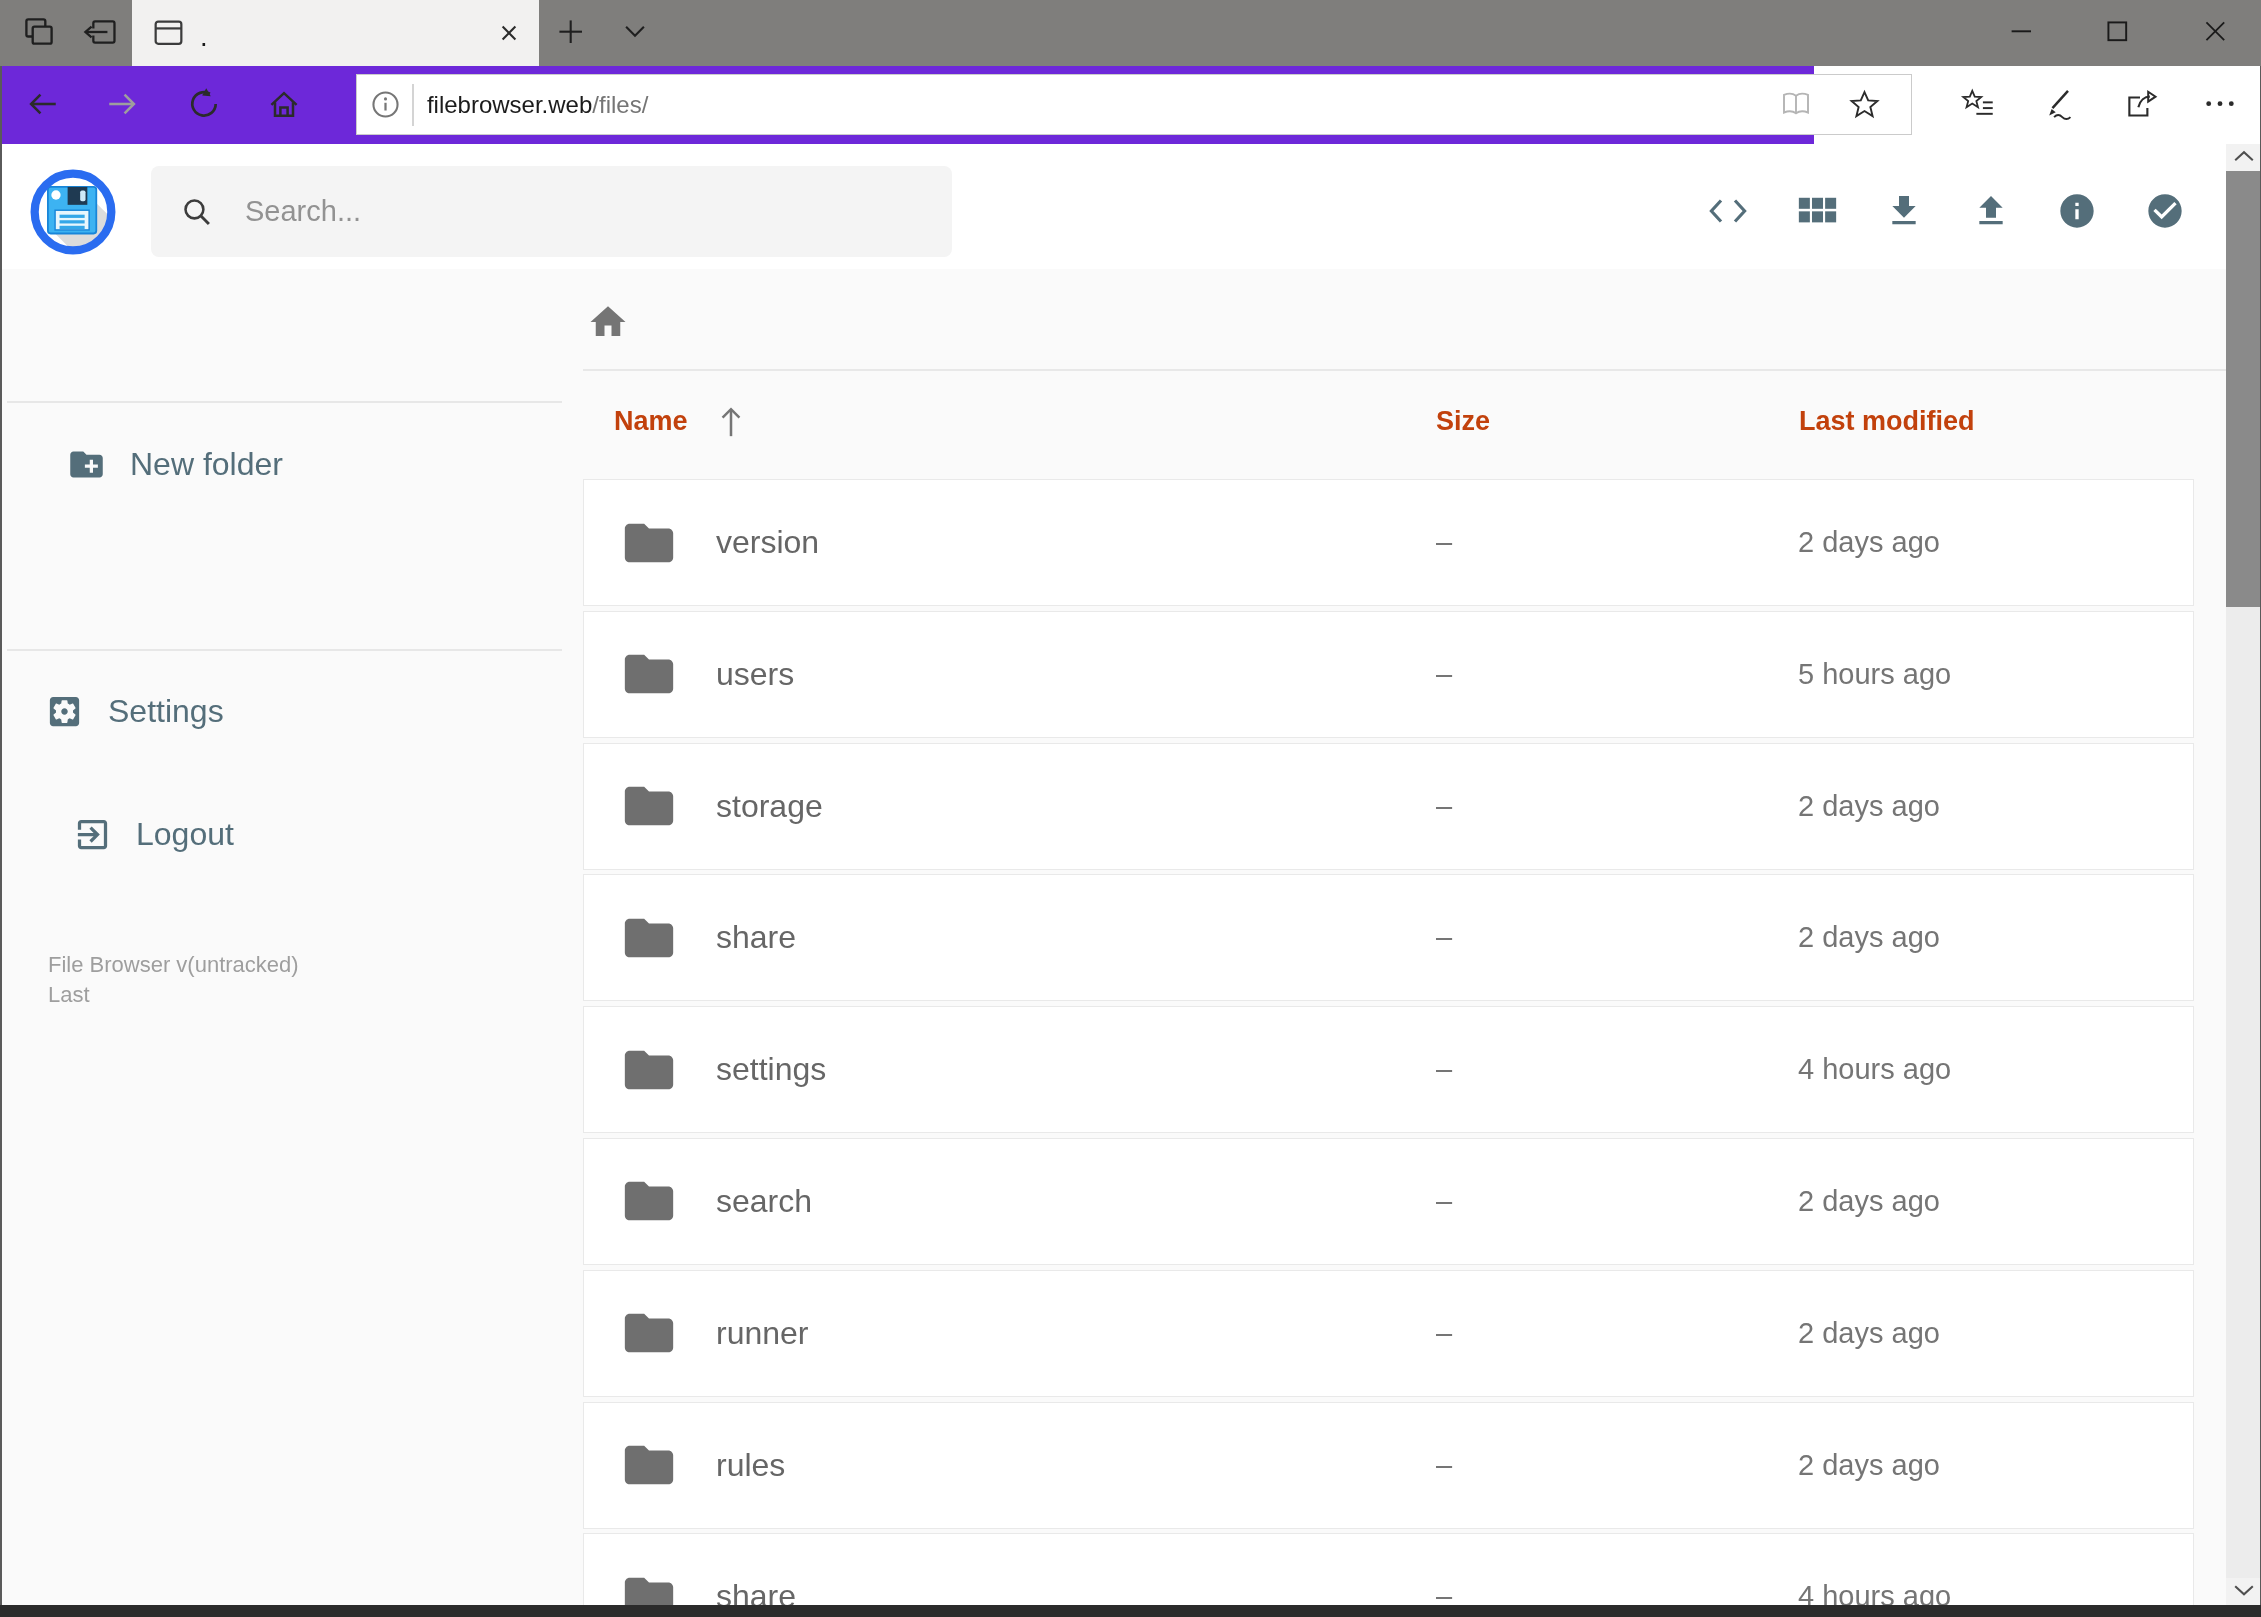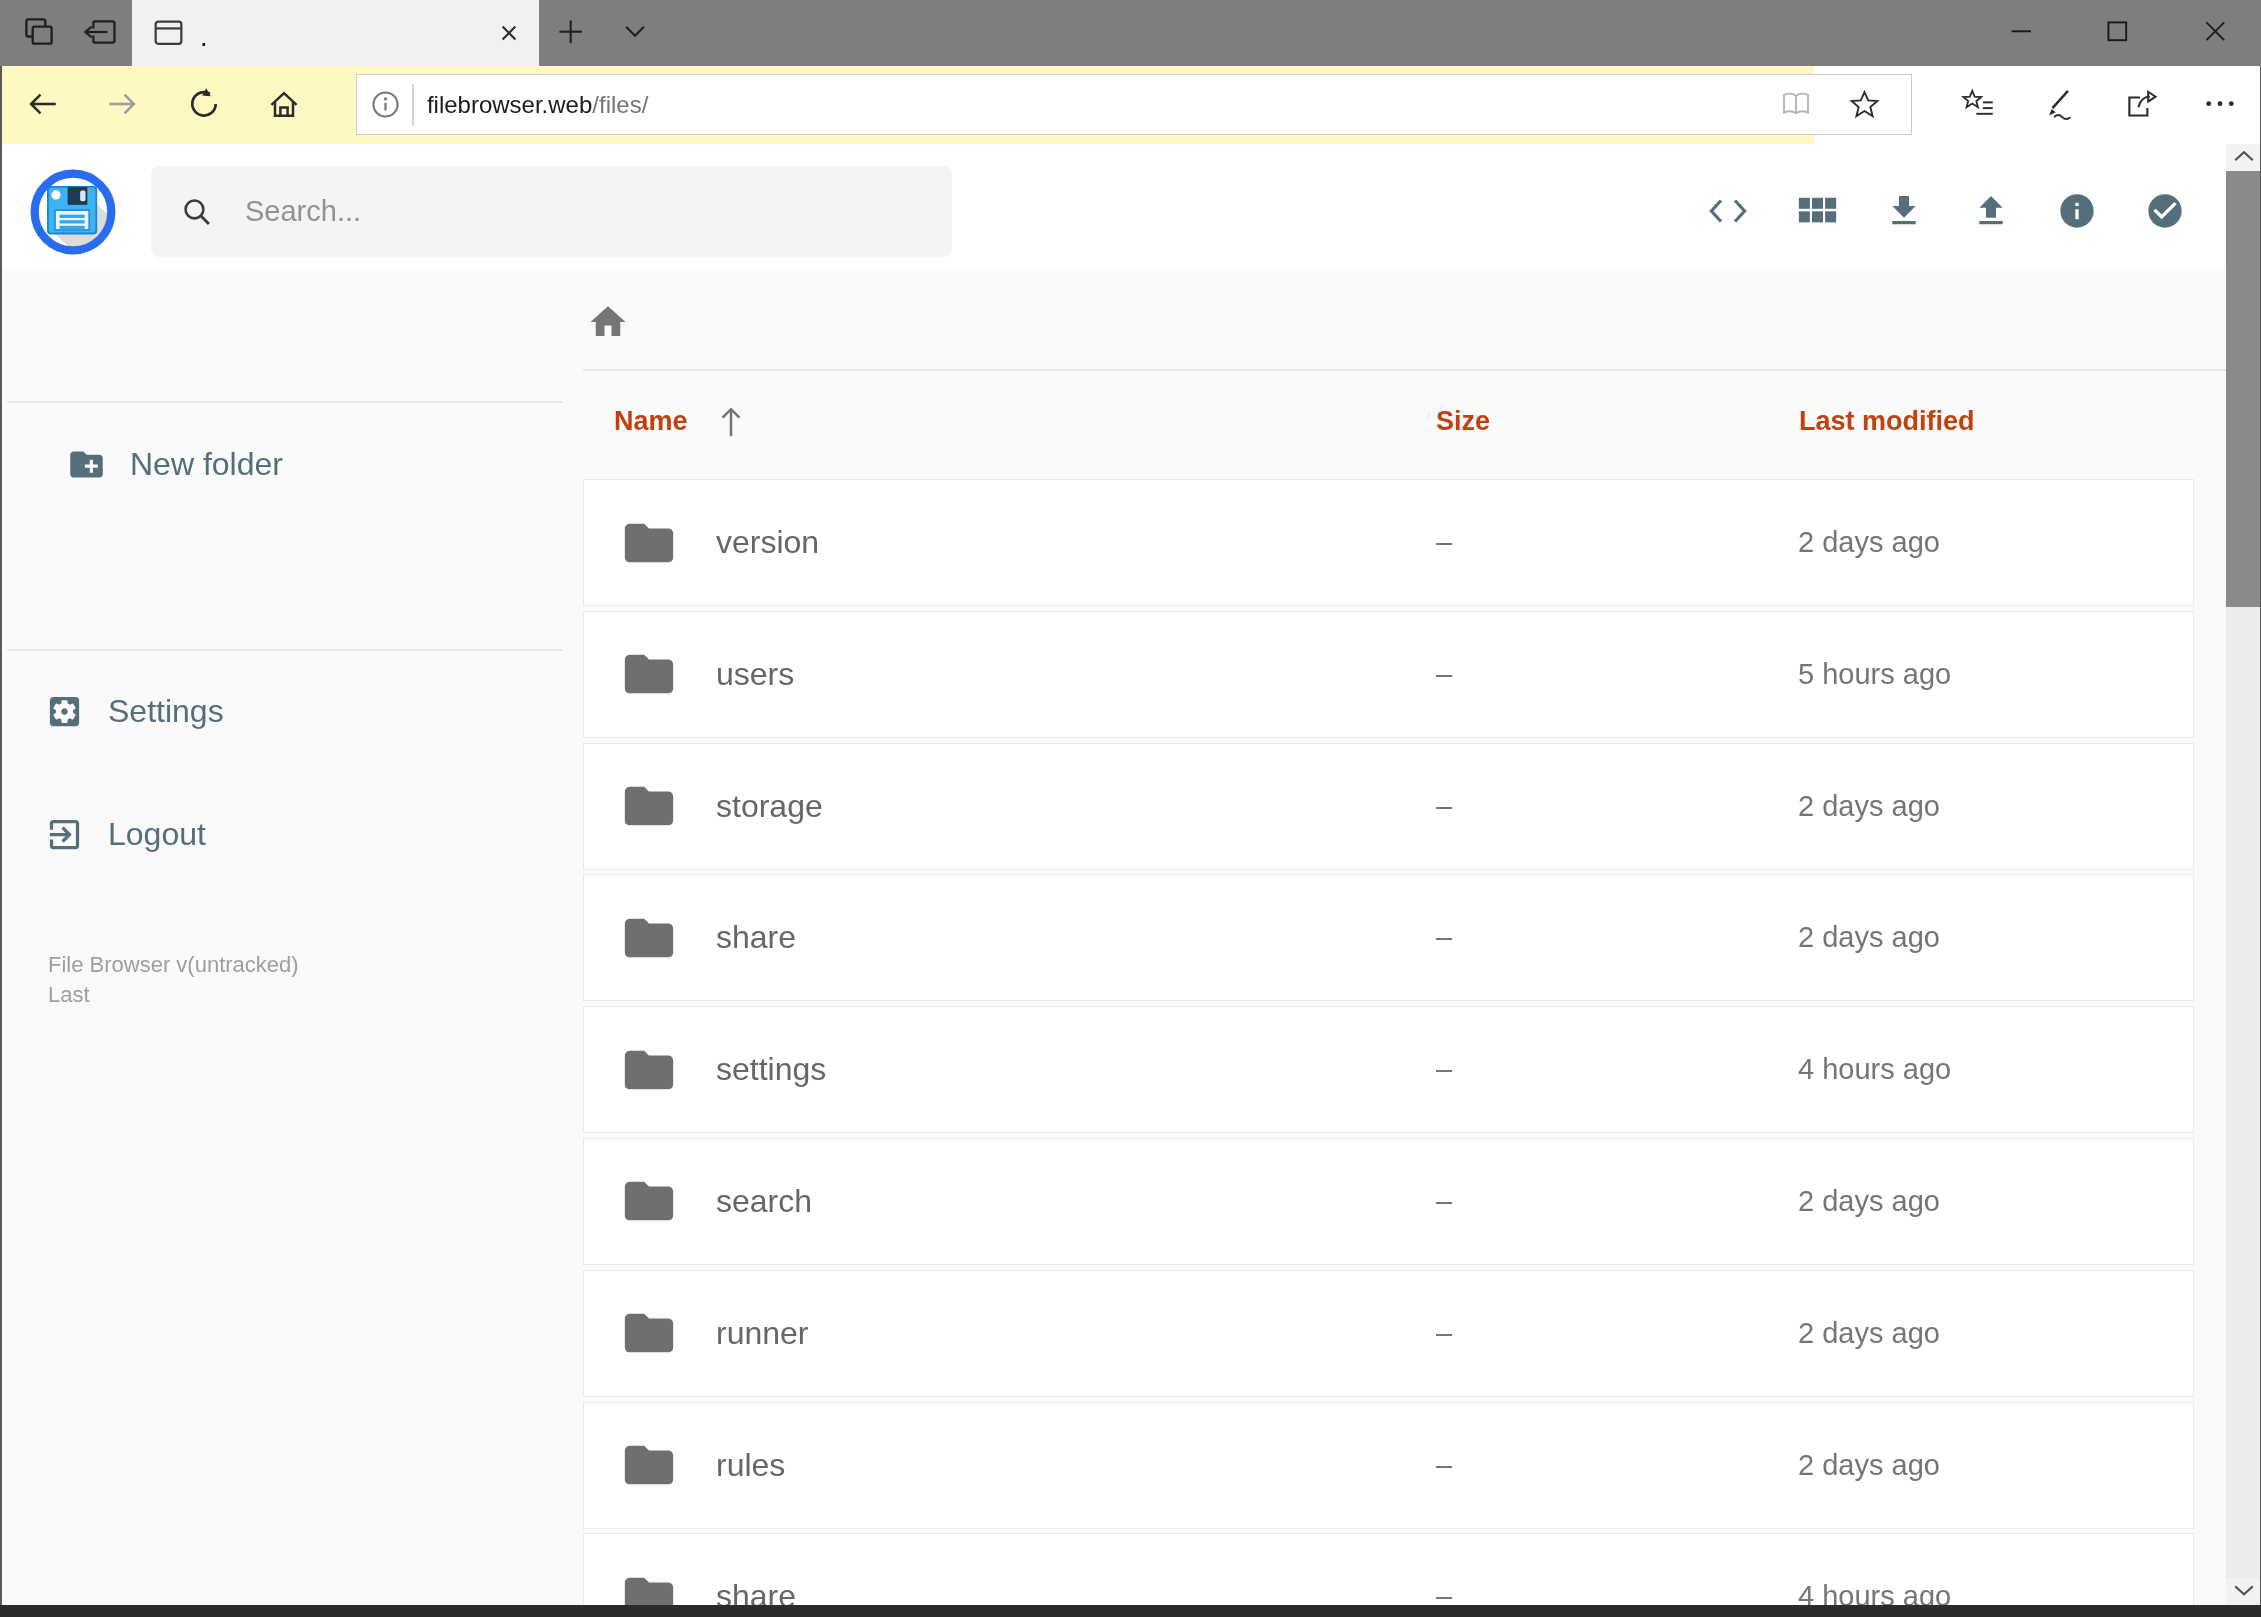--- a/index.html
+++ b/index.html
@@ -7,21 +7,21 @@
           font-family:"Liberation Sans",sans-serif;background:#fff;}
 
   
   .titlebar{position:absolute;left:0;top:0;width:2261px;height:66px;background:#7f7e7c;}
   .tb-btn{position:absolute;top:0;height:66px;display:flex;align-items:center;justify-content:center;}
   .tab{position:absolute;left:132px;top:0;width:407px;height:66px;background:#f2f1f0;
        display:flex;align-items:center;}
   .tab-title{font-size:27.4px;color:#1a1a1a;margin-left:16px;padding-top:8px;}
   .win-ctl{position:absolute;top:0;height:66px;width:52px;display:flex;align-items:center;justify-content:center;}
 
-  .toolbar{position:absolute;left:0;top:66px;width:1814px;height:78px;background:#fef9c3;}
+  .toolbar{position:absolute;left:0;top:66px;width:1814px;height:78px;background:#6d28d9;}
   .nav-btn{position:absolute;top:0;height:78px;width:58px;display:flex;align-items:center;justify-content:center;}
   .urlbar{position:absolute;left:356px;top:8px;width:1556px;height:61px;background:#fff;
           border:1.6px solid #cbcbcb;box-sizing:border-box;display:flex;align-items:center;
           padding:0 31px 0 13px;}
   .url-sep{width:1.6px;height:42px;background:#d4d4d4;margin:0 13px 0 11.3px;}
   .url-text{font-size:24px;white-space:nowrap;}
   .url-host{color:#1b1b1b;}
   .url-path{color:#757575;}
   .url-spacer{flex:1;}
 
@@ -342,21 +342,21 @@
     </div>
     <div class="side-divider" style="top:380px;"></div>
     <div class="side-item" style="top:394px;">
       <span class="si-icon">
         <svg width="39" height="39" viewBox="0 0 24 24">
             <path d="M12 10c-1.1 0-2 .9-2 2s.9 2 2 2 2-.9 2-2-.9-2-2-2zm7-7H5c-1.1 0-2 .9-2 2v14c0 1.1.9 2 2 2h14c1.1 0 2-.9 2-2V5c0-1.1-.9-2-2-2zm-1.75 9c0 .23-.02.46-.05.68l1.48 1.16c.13.11.17.3.08.45l-1.4 2.42c-.09.15-.27.21-.43.15l-1.74-.7c-.36.28-.76.51-1.18.69l-.26 1.85c-.03.17-.18.3-.35.3h-2.8c-.17 0-.32-.13-.35-.29l-.26-1.85c-.43-.18-.82-.41-1.18-.69l-1.74.7c-.16.06-.34 0-.43-.15l-1.4-2.42c-.09-.15-.05-.34.08-.45l1.48-1.16c-.03-.23-.05-.46-.05-.69 0-.23.02-.46.05-.68l-1.48-1.16c-.13-.11-.17-.3-.08-.45l1.4-2.42c.09-.15.27-.21.43-.15l1.74.7c.36-.28.76-.51 1.18-.69l.26-1.85c.03-.17.18-.3.35-.3h2.8c.17 0 .32.13.35.29l.26 1.85c.43.18.82.41 1.18.69l1.74-.7c.16-.06.34 0 .43.15l1.4 2.42c.09.15.05.34-.08.45l-1.48 1.16c.03.23.05.46.05.69z" fill="#546e7a"></path>
           </svg>
       </span>
       <span class="si-label">Settings</span>
     </div>
-    <div class="side-item" style="top:517px;">
+    <div class="side-item" style="top:517px;padding-left:28px;">
       <span class="si-icon">
         <svg width="39" height="39" viewBox="0 0 24 24">
             <path d="M10.09 15.59L11.5 17l5-5-5-5-1.41 1.41L12.67 11H3v2h9.67l-2.58 2.59zM19 3H5c-1.11 0-2 .9-2 2v4h2V5h14v14H5v-4H3v4c0 1.1.89 2 2 2h14c1.1 0 2-.9 2-2V5c0-1.1-.9-2-2-2z" fill="#546e7a"></path>
           </svg>
       </span>
       <span class="si-label">Logout</span>
     </div>
 
     <div class="side-footer">
       <div>File Browser v(untracked)</div>

